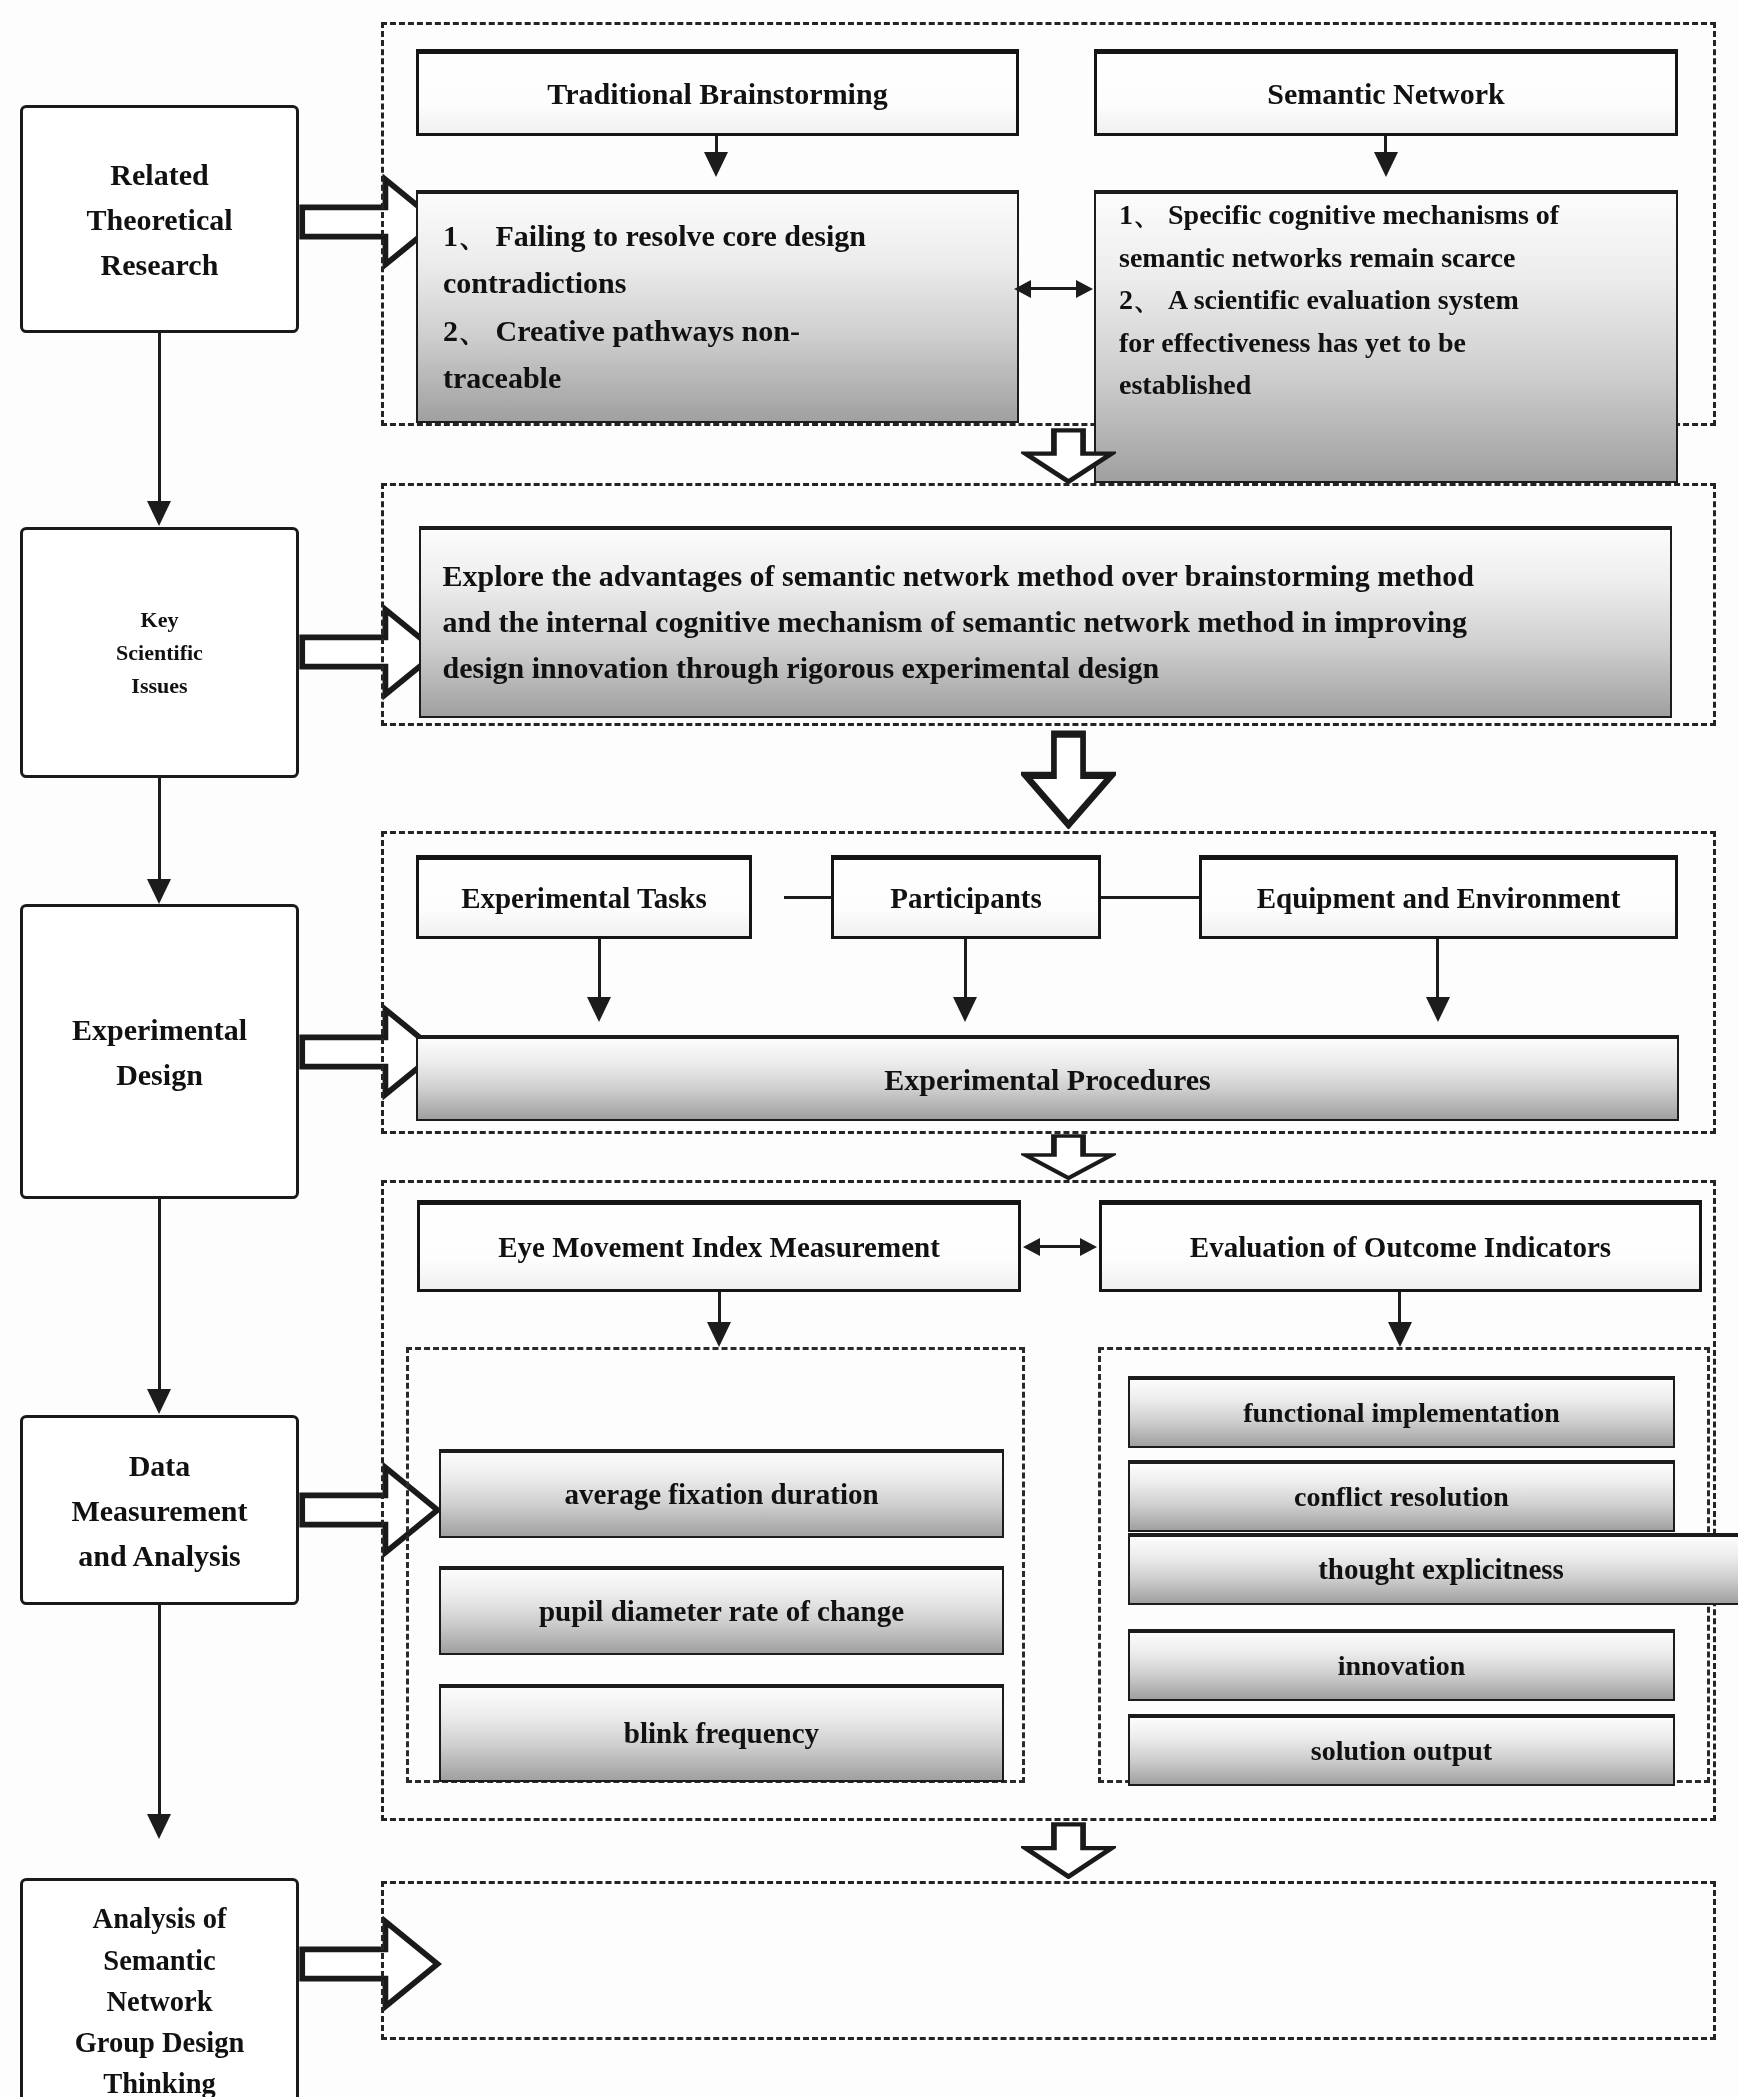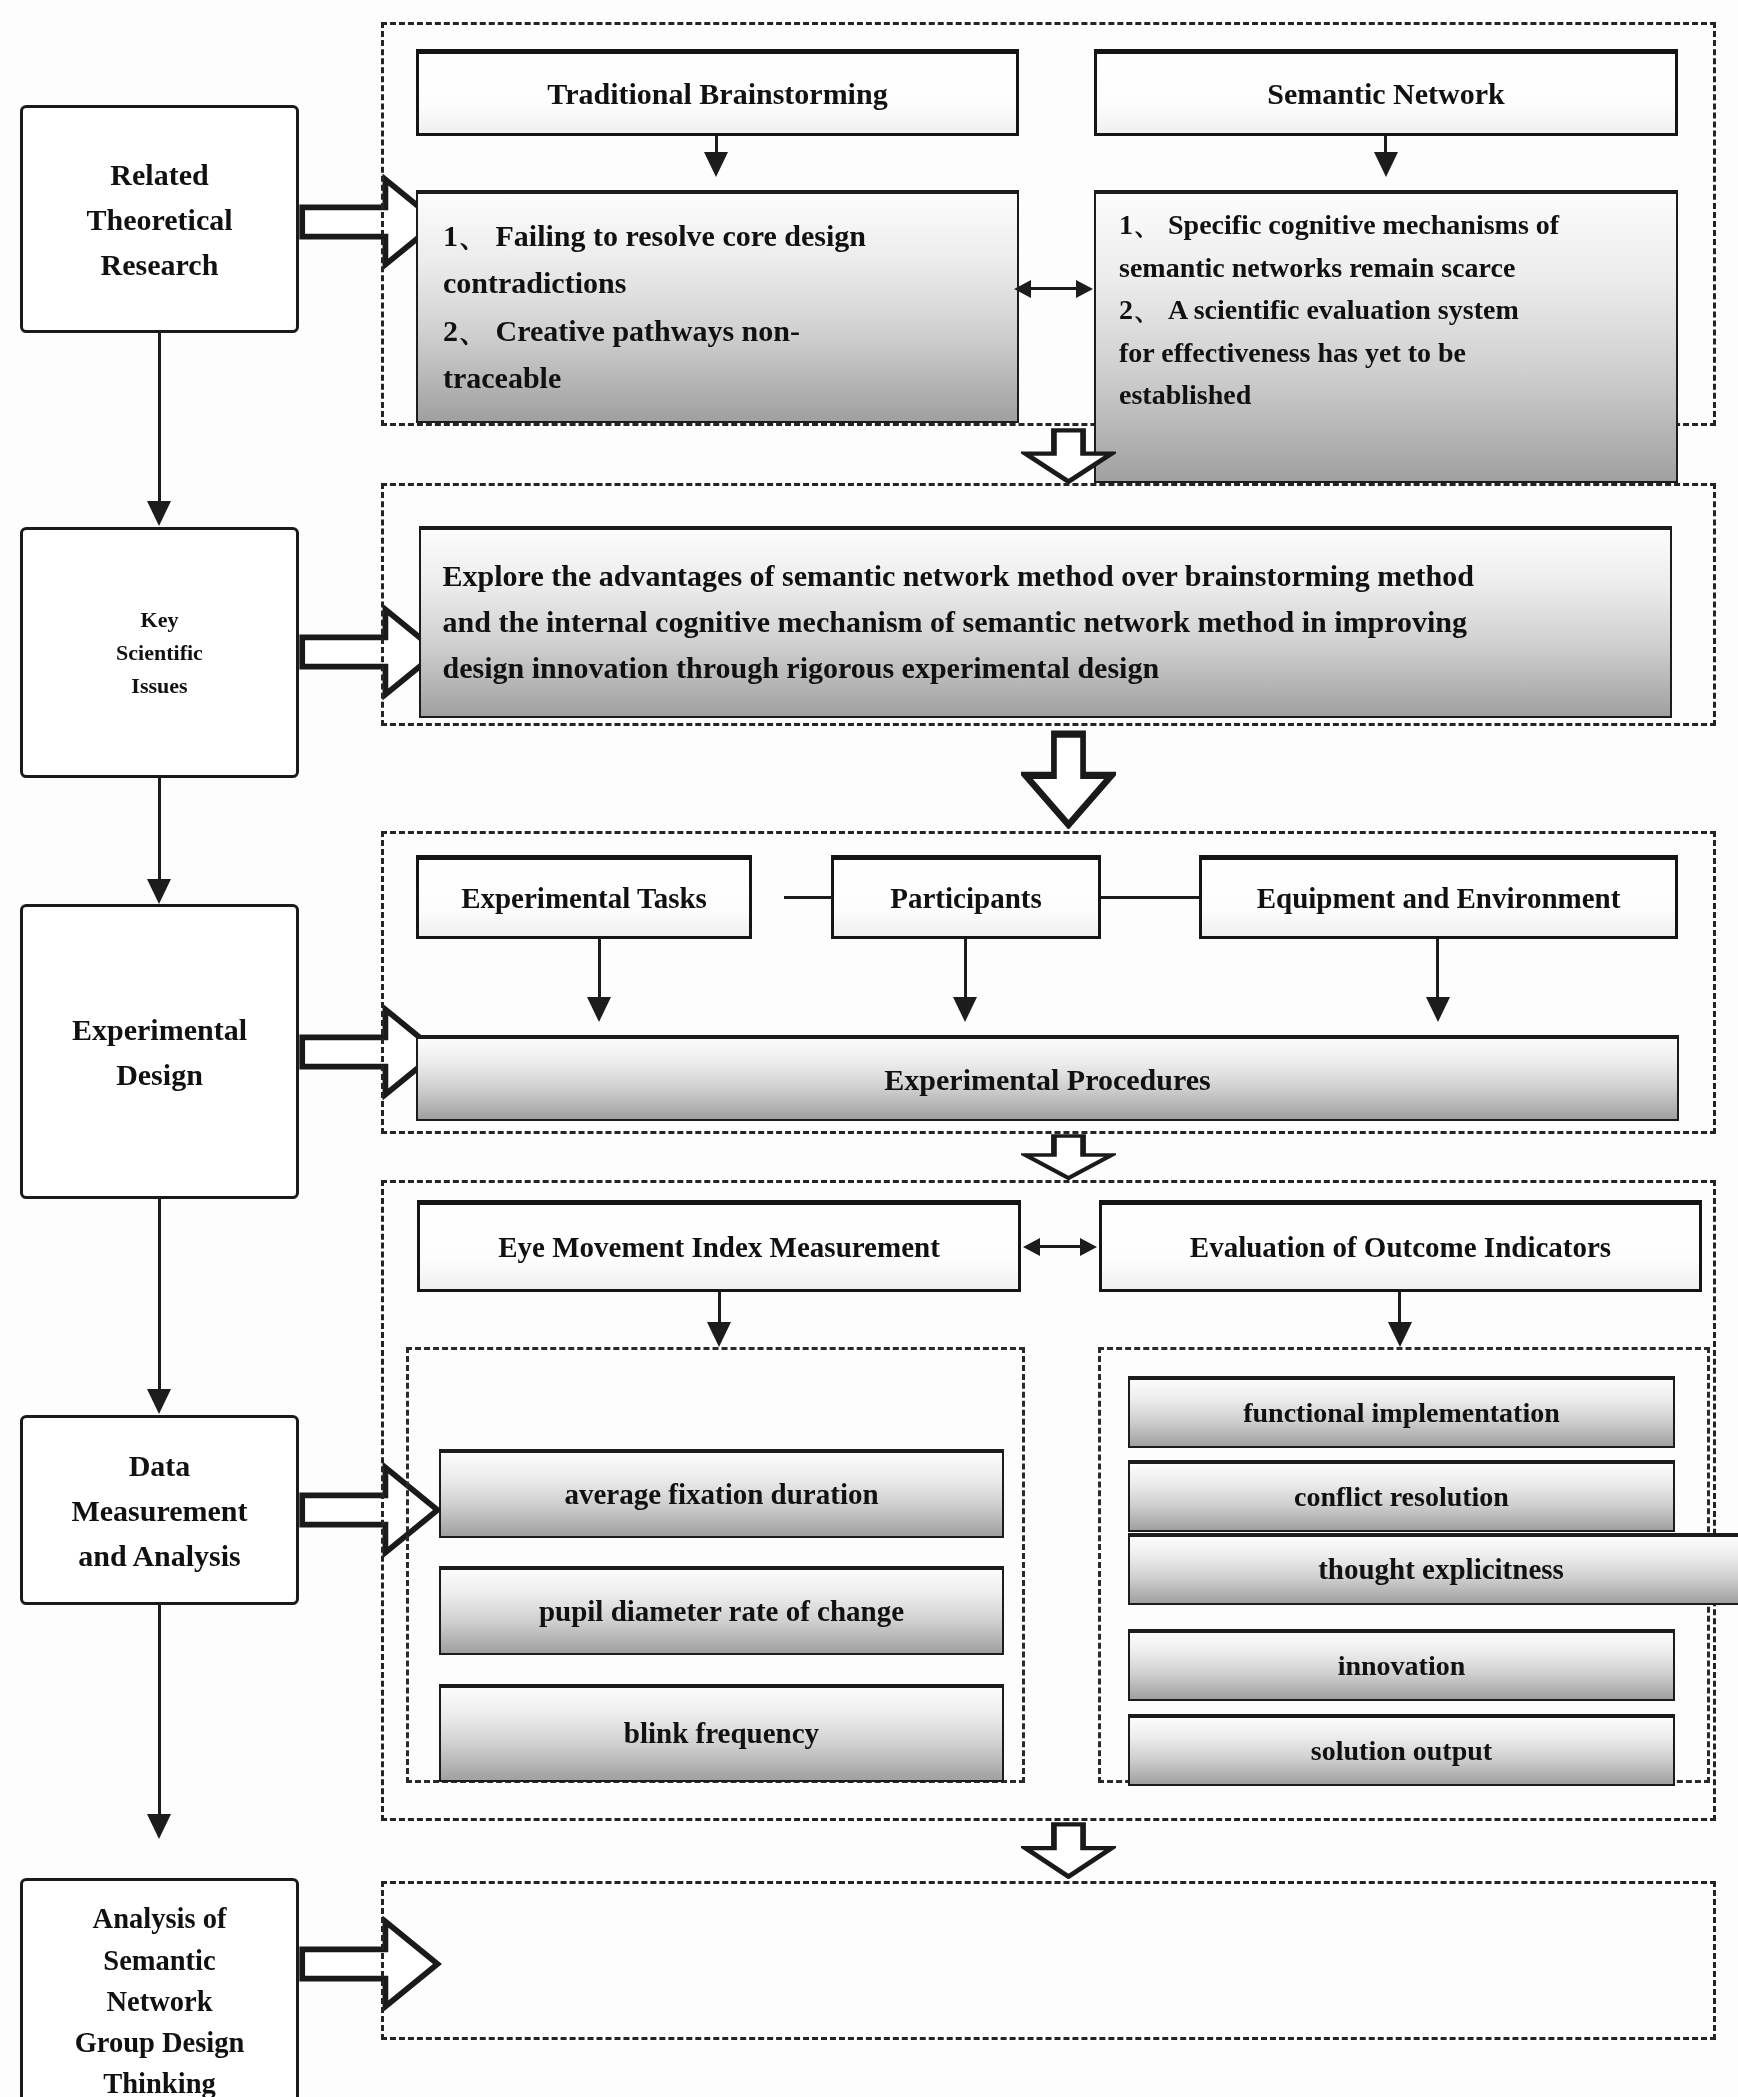--- a/index.html
+++ b/index.html
@@ -99,21 +99,21 @@
 
   <div class="vline" style="left:715px;top:136px;height:18px;"></div>
   <div class="ahead" style="left:704px;top:152px;"></div>
   <div class="vline" style="left:1384px;top:136px;height:18px;"></div>
   <div class="ahead" style="left:1374px;top:152px;"></div>
 
   <div class="graybox textleft" style="left:416px;top:178px;width:603px;height:233px;font-size:30px;line-height:1.58;padding:18px 14px 0 25px;">1、 Failing to resolve core design
 contradictions
 2、 Creative pathways non-
 traceable</div>
-  <div class="graybox textleft" style="left:1094px;top:178px;width:584px;height:293px;font-size:28px;line-height:1.52;padding:10px 10px 0 23px;">1、 Specific cognitive mechanisms of
+  <div class="graybox textleft" style="left:1094px;top:178px;width:584px;height:293px;font-size:28px;line-height:1.52;padding:0 10px 0 23px;">1、 Specific cognitive mechanisms of
 semantic networks remain scarce
 2、 A scientific evaluation system
 for effectiveness has yet to be
 established</div>
 
   <div class="dbl" style="left:1014px;top:278px;width:79px;">
     <div class="tl"></div>
     <div class="bar"></div>
     <div class="tr"></div>
   </div>

